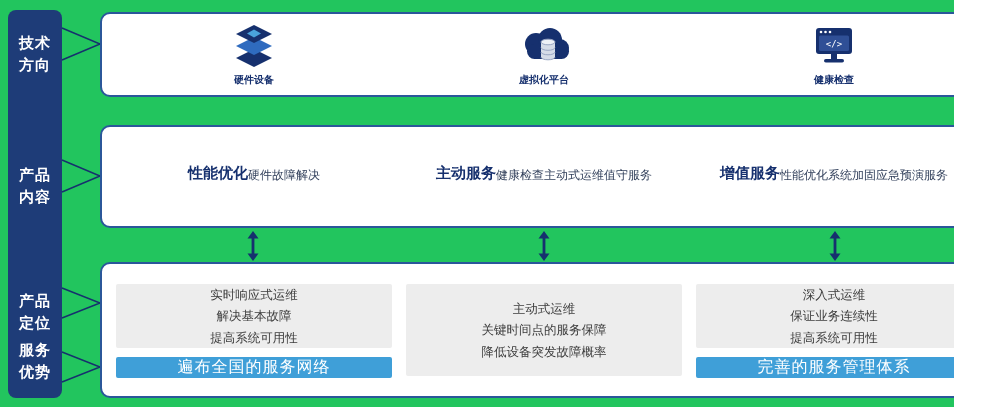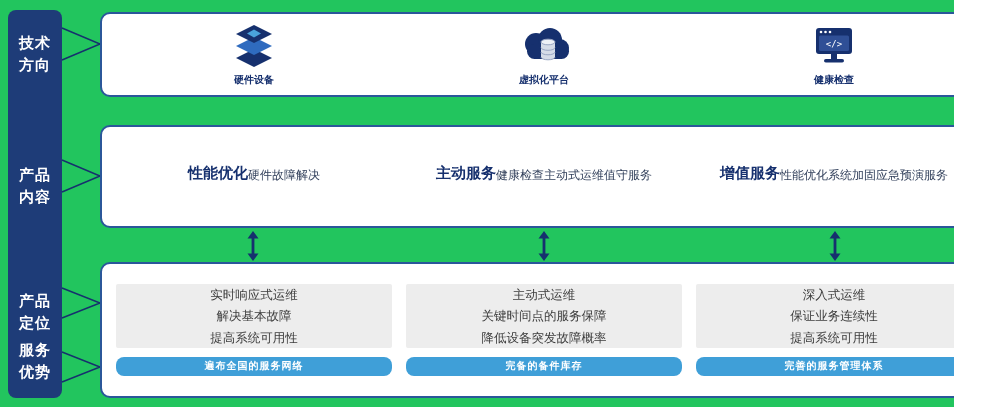--- a/index.html
+++ b/index.html
@@ -33,22 +33,22 @@
   .mid-item { font-size:12px; color:#33415c; line-height:1.55; text-align:center; }
 
   .arrow { position:absolute; top:231px; width:16px; height:30px; }
   .arrow-1 { left:245px; } .arrow-2 { left:536px; } .arrow-3 { left:827px; }
 
   .bottom-box { top:262px; height:136px; display:flex; gap:14px; padding:20px 14px; }
   .bot-col { flex:1; display:flex; flex-direction:column; }
   .gray-box { background:#ededed; border-radius:2px; flex:1; display:flex; flex-direction:column;
               align-items:center; justify-content:center; }
   .gray-line { font-size:12.5px; color:#3c3c3c; line-height:1.7; text-align:center; }
-  .banner { margin-top:9px; height:31px; background:#3f9fd8; color:#ffffff; font-size:10px;
-            font-weight:bold; display:flex; align-items:center; justify-content:center; border-radius:8px;
+  .banner { margin-top:9px; height:31px; background:#3f9fd8; color:#ffffff; font-size:16px;
+            font-weight:normal; display:flex; align-items:center; justify-content:center; border-radius:2px;
             letter-spacing:1px; }
 </style>
 </head>
 <body>
 
 <div class="canvas">
 
   <svg class="connectors" viewBox="0 0 1000 407">
     <polyline points="62,28 100,44 62,60" fill="none" stroke="#16306e" stroke-width="1.5"></polyline>
     <polyline points="62,160 100,176 62,192" fill="none" stroke="#16306e" stroke-width="1.5"></polyline>
@@ -163,21 +163,20 @@
         <div class="gray-line">提高系统可用性</div>
       </div>
       <div class="banner">遍布全国的服务网络</div>
     </div>
     <div class="bot-col">
       <div class="gray-box">
         <div class="gray-line">主动式运维</div>
         <div class="gray-line">关键时间点的服务保障</div>
         <div class="gray-line">降低设备突发故障概率</div>
       </div>
-      <div class="banner">完备的备件库存</div>
     </div>
     <div class="bot-col">
       <div class="gray-box">
         <div class="gray-line">深入式运维</div>
         <div class="gray-line">保证业务连续性</div>
         <div class="gray-line">提高系统可用性</div>
       </div>
       <div class="banner">完善的服务管理体系</div>
     </div>
   </div>

